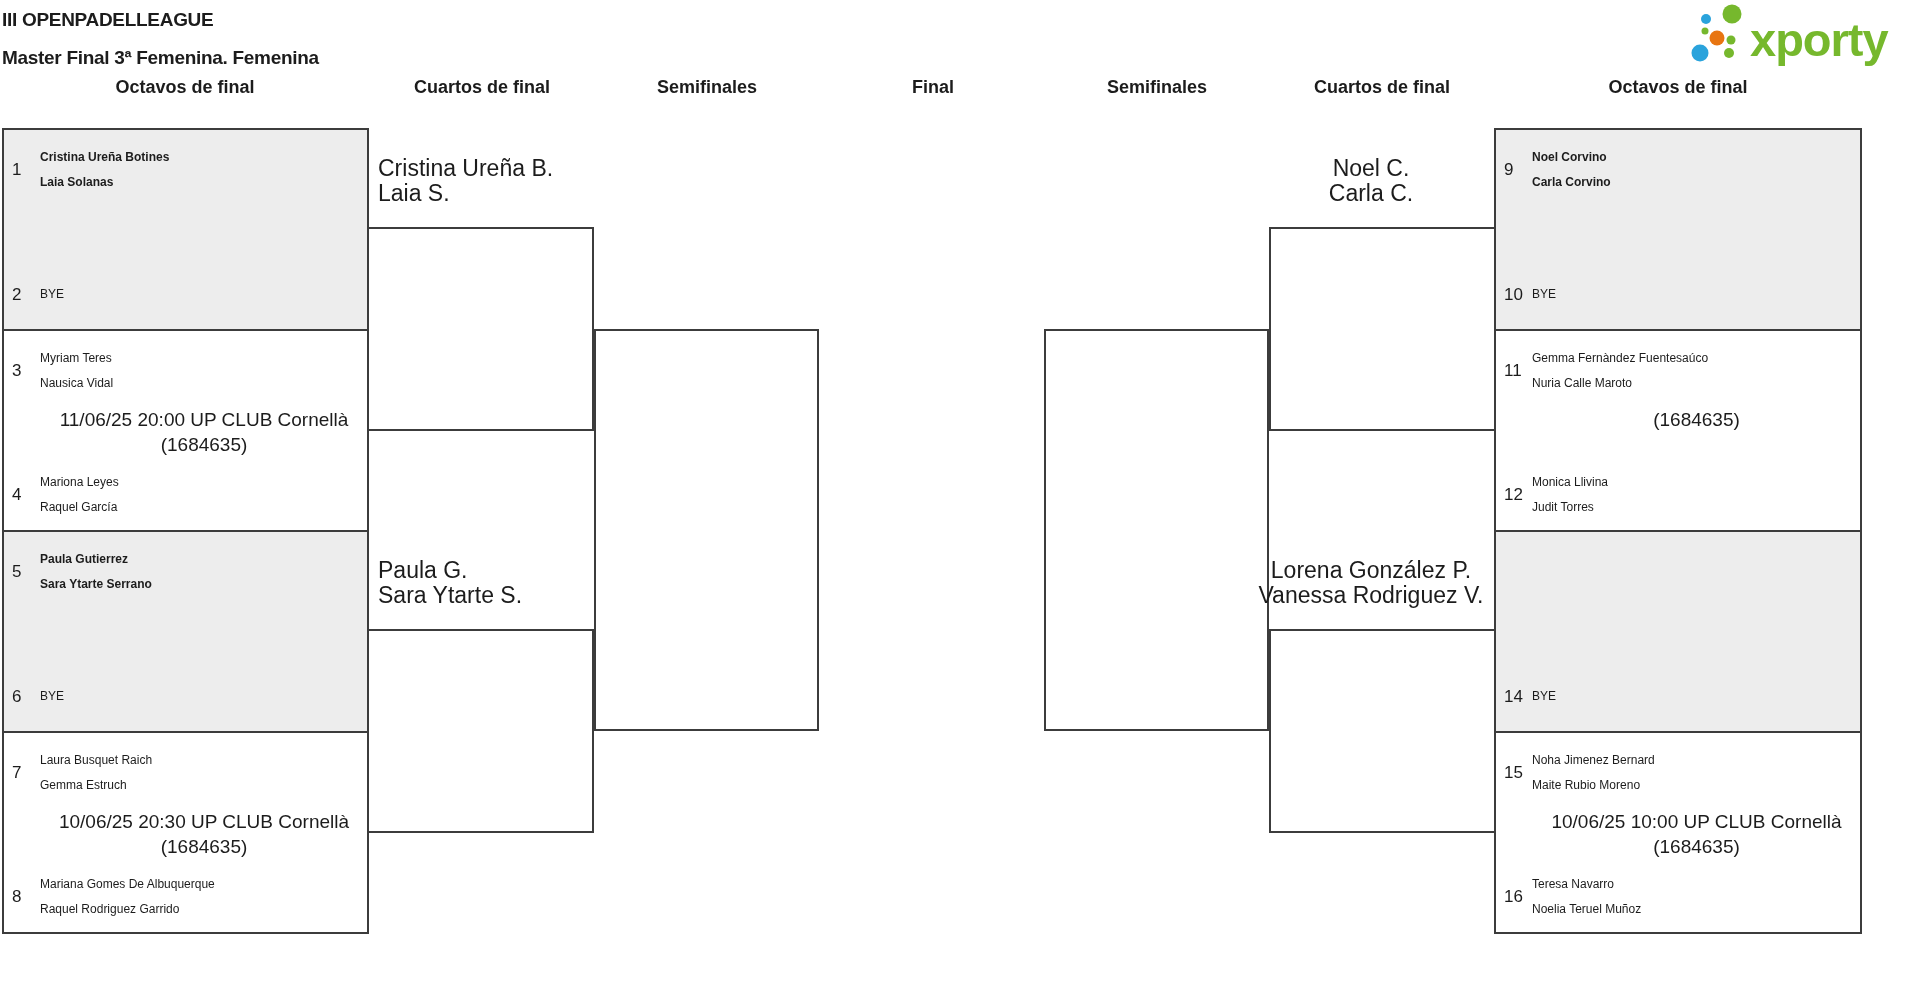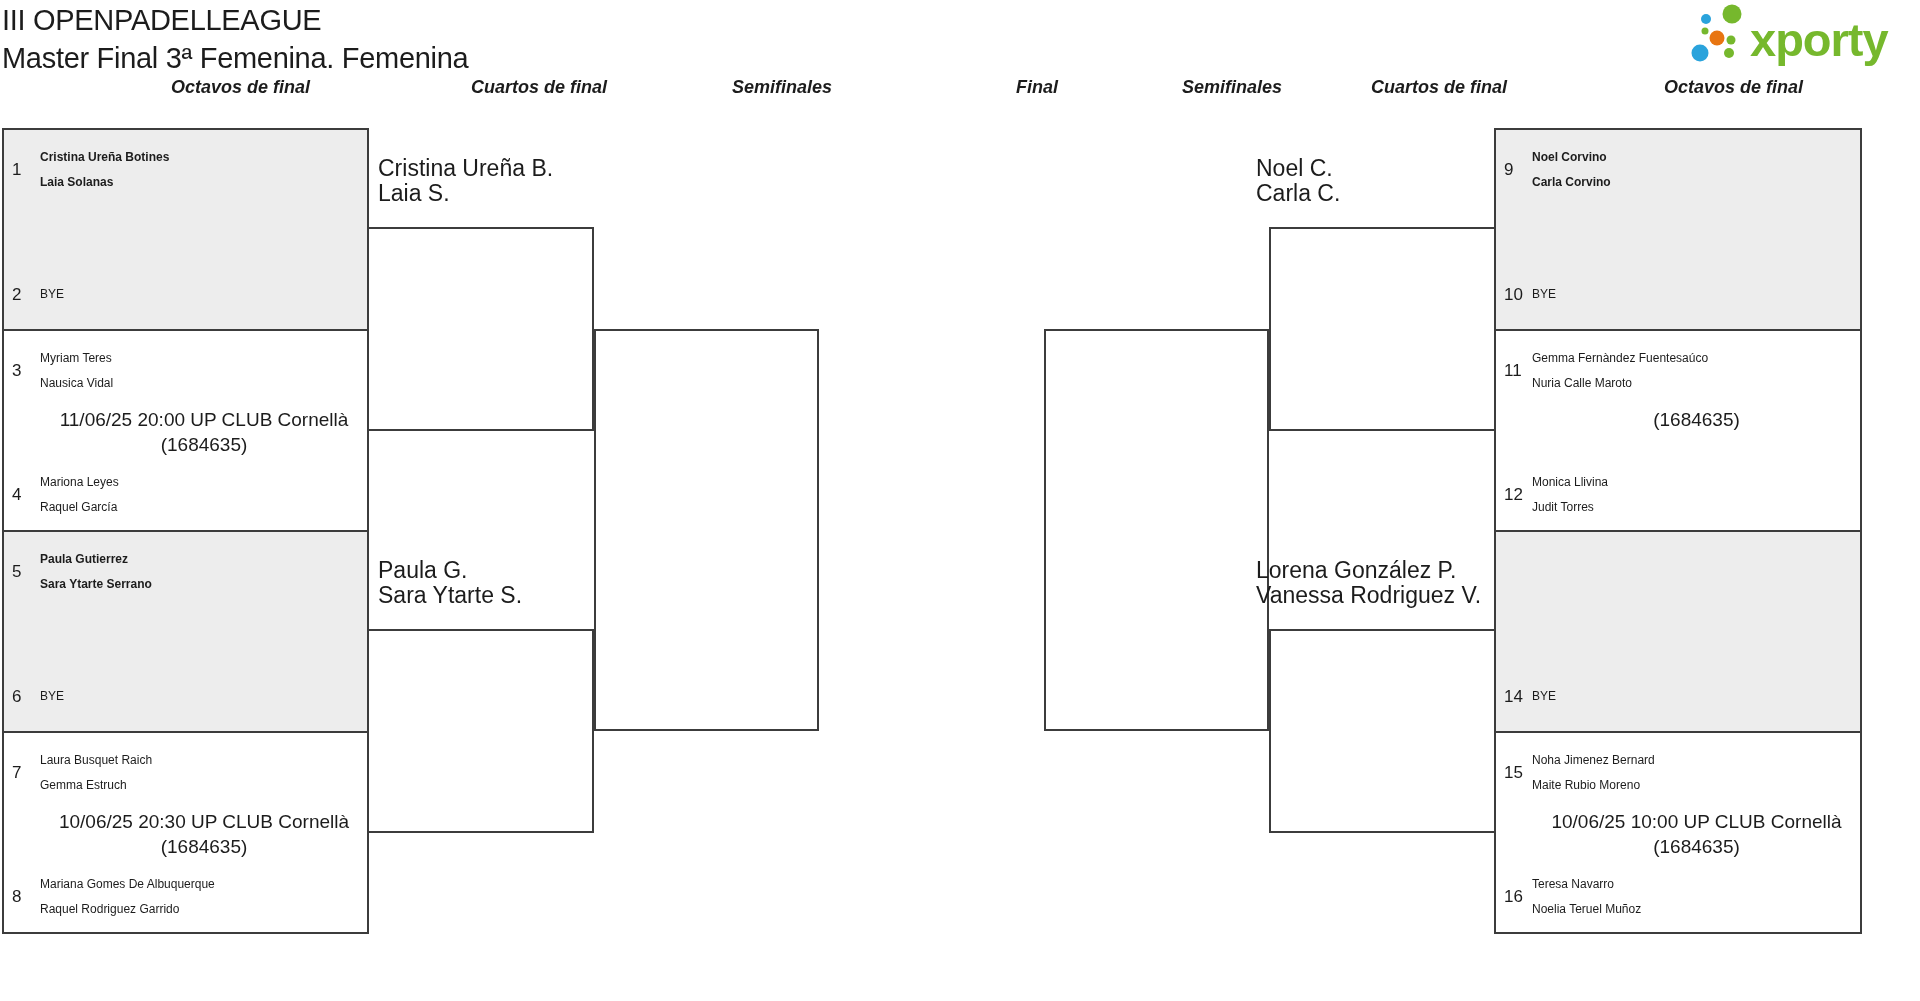--- a/index.html
+++ b/index.html
@@ -3,26 +3,26 @@
 <meta charset="utf-8">
 <style>
   html,body{margin:0;padding:0;}
   body{
     width:1920px;height:1001px;position:relative;background:#ffffff;
     font-family:"Liberation Sans","DejaVu Sans",sans-serif;color:#1c1c1c;
     overflow:hidden;
   }
   .abs{position:absolute;}
   
-  .title-line{font-size:29px;font-weight:400;line-height:38px;letter-spacing:-0.3px;white-space:nowrap;}
+  .title-line{font-size:19px;font-weight:700;line-height:38px;letter-spacing:-0.3px;white-space:nowrap;}
   #title-block{left:2px;top:1px;}
   
   #logo{left:1690px;top:0px;width:226px;height:68px;cursor:pointer;}
   
-  .round-header{top:77px;width:250px;text-align:right;font-size:18px;font-weight:700;white-space:nowrap;font-style:italic;}
+  .round-header{top:77px;width:250px;text-align:center;font-size:18px;font-weight:700;white-space:nowrap;}
   
   .col{top:128px;height:806px;border:2px solid #3c3c3c;box-sizing:border-box;display:flex;flex-direction:column;}
   .mbox{position:relative;flex:1 1 0;background:#ffffff;}
   .mbox.shaded{background:#ededed;}
   .mbox + .mbox{border-top:2px solid #3c3c3c;}
   .team{position:absolute;left:8px;right:6px;display:flex;}
   .team.top{top:15px;}
   .team.bottom{bottom:10px;}
   .team.bottom.bye{bottom:22px;}
   .seed{flex:0 0 28px;width:28px;font-size:17px;align-self:center;}
@@ -30,21 +30,21 @@
   .names.bold{font-weight:700;}
   .minfo{position:absolute;left:0;right:0;top:76px;text-align:center;font-size:19px;line-height:25px;padding-left:37px;}
   
   .qf-rect, .semi-rect{box-sizing:border-box;}
   .qf-rect{width:225px;height:204px;border:2px solid #3c3c3c;}
   .qf-rect.left-side{border-left:none;}
   .qf-rect.right-side{border-right:none;}
   .semi-rect{width:225px;height:402px;top:329px;border:2px solid #3c3c3c;}
   
   .qf-label{font-size:23px;line-height:25px;white-space:nowrap;cursor:pointer;}
-  .qf-label.right-al{width:230px;text-align:left;}
+  .qf-label.right-al{width:230px;text-align:center;}
   
   .logo-word{fill:#76b82d;font-family:"Liberation Sans","DejaVu Sans",sans-serif;font-weight:700;font-size:47px;letter-spacing:-1px;}
   .dot-g{fill:#76b82d}.dot-b{fill:#2aa3dc}.dot-o{fill:#e87511}
 </style>
 </head>
 <body>
 
 <div class="abs" id="title-block">
   <div class="title-line">III OPENPADELLEAGUE</div>
   <div class="title-line">Master Final 3ª Femenina. Femenina</div>

